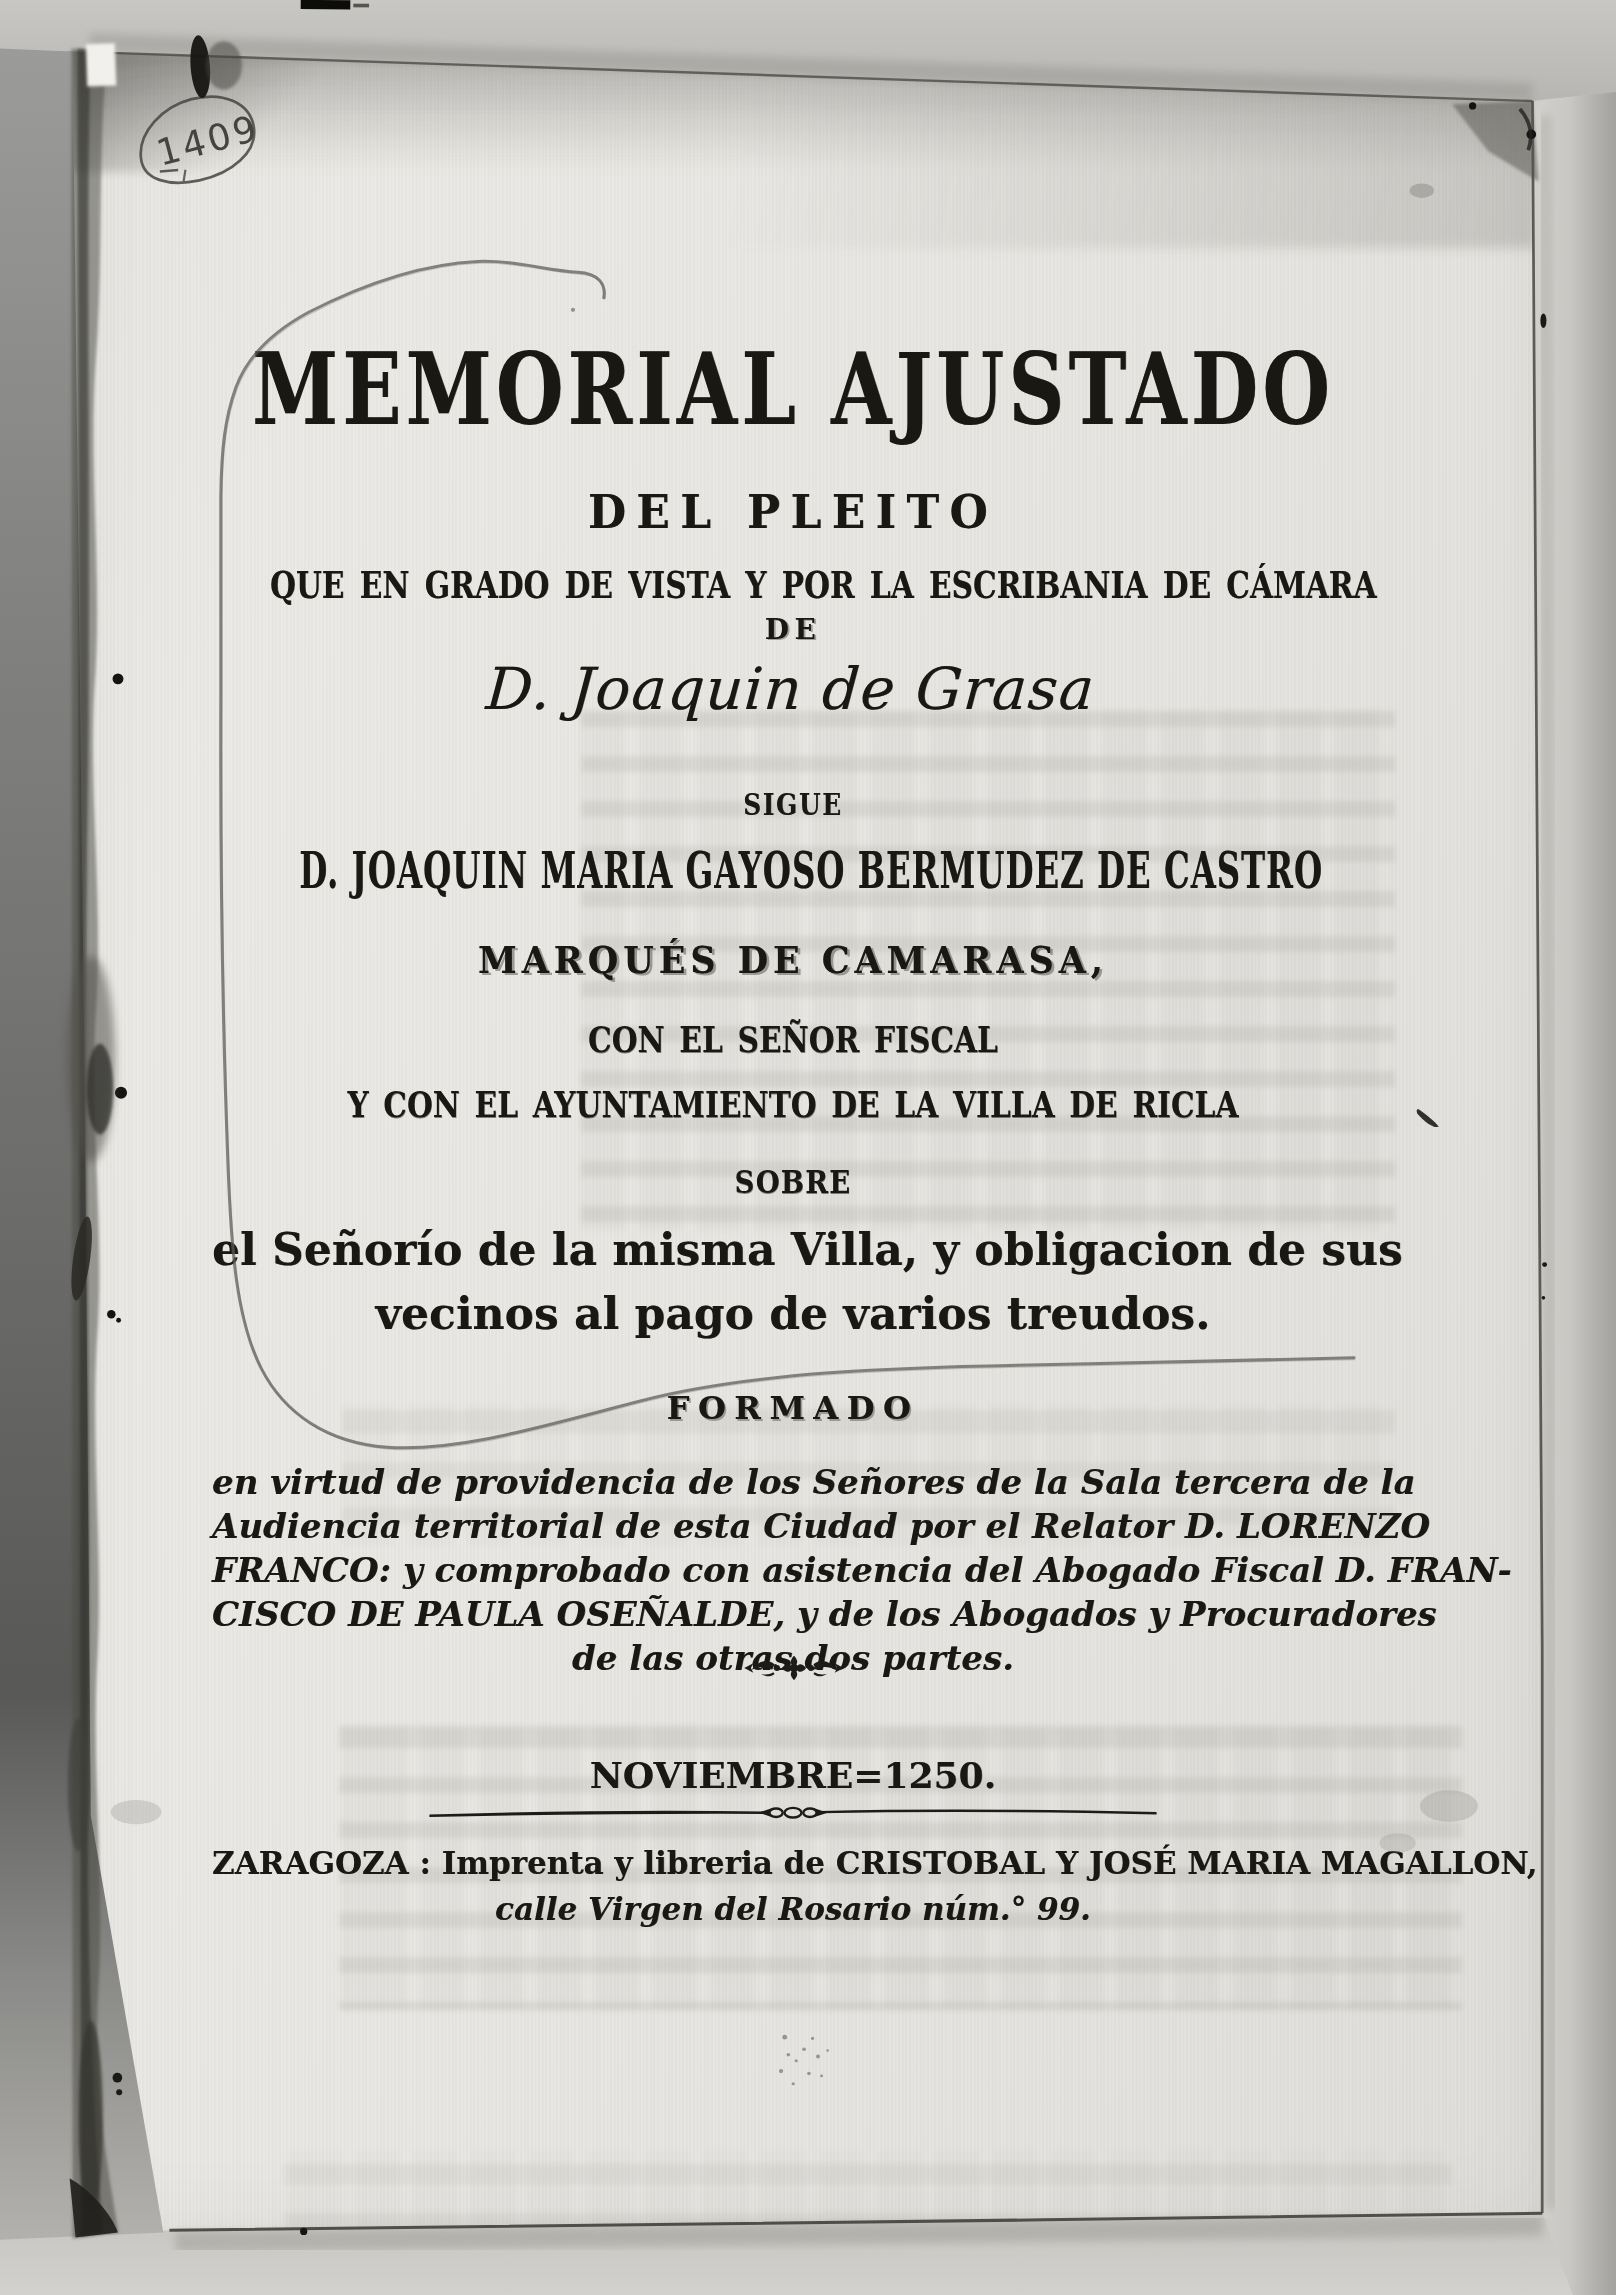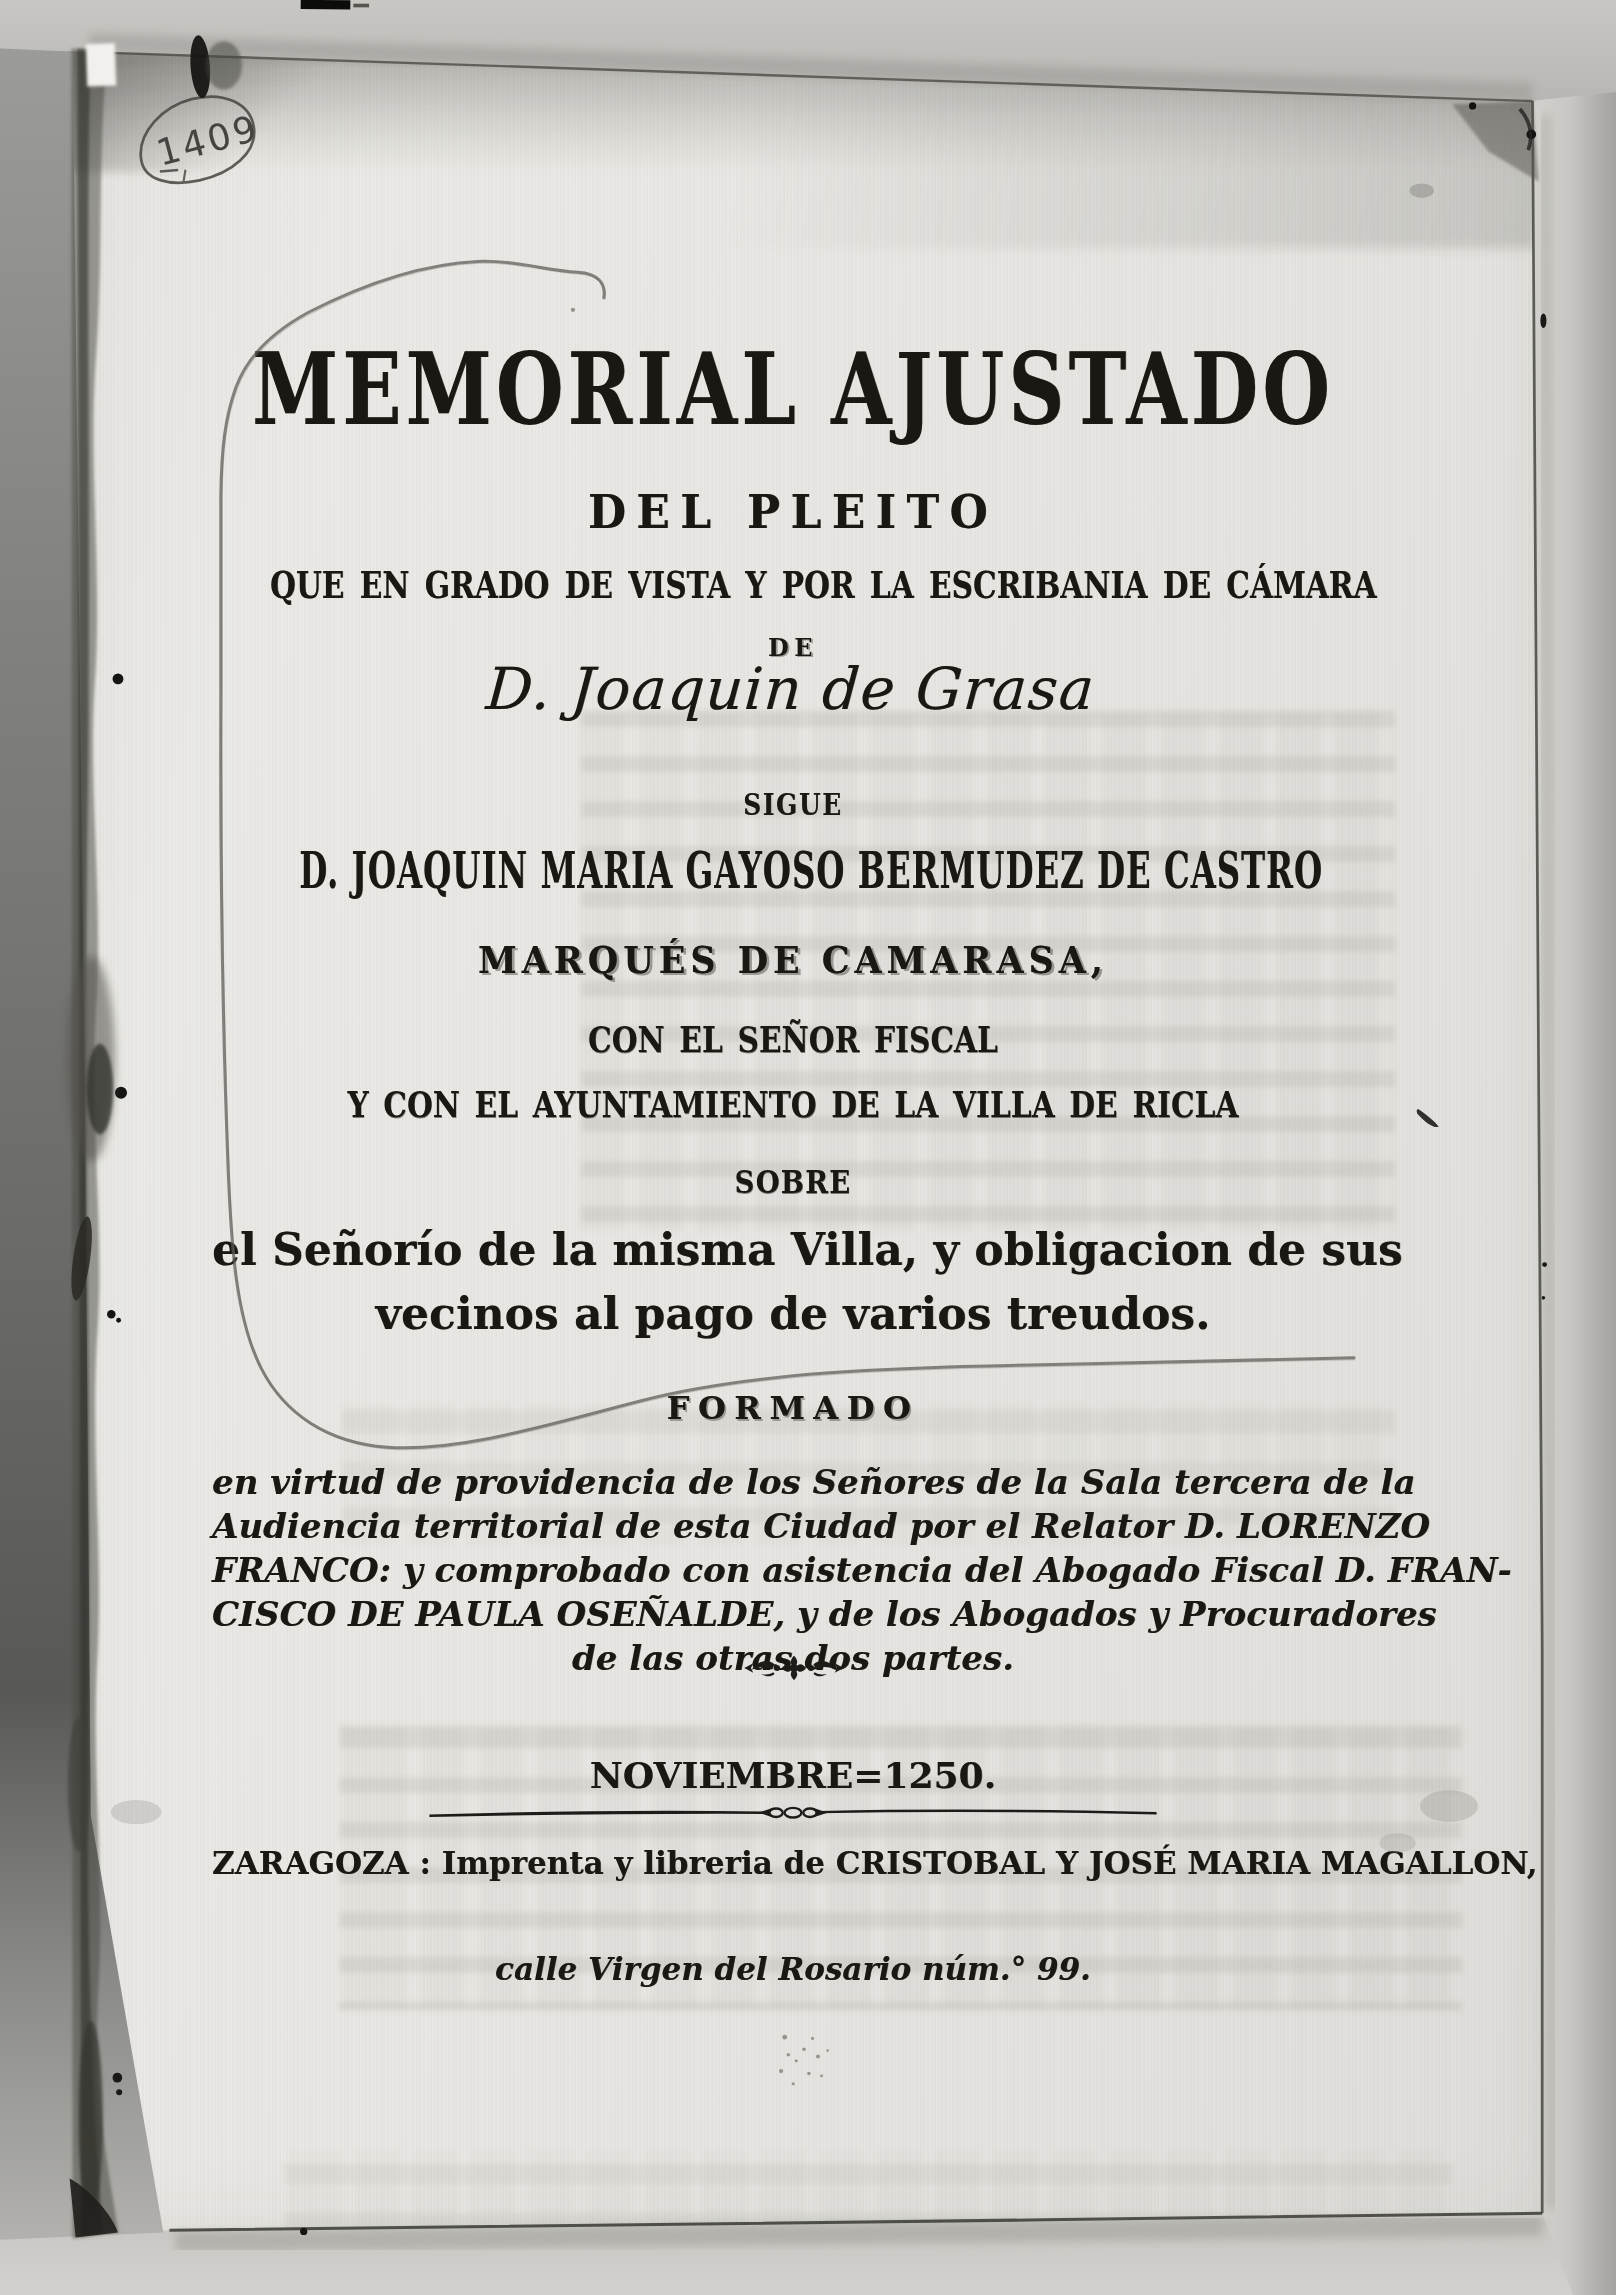--- a/index.html
+++ b/index.html
@@ -27,37 +27,37 @@
   #ghost-2{left:342px;top:1404px;width:1053px;height:142px;opacity:.33;background-position:8.5px 13.3px;}
   #ghost-3{left:339px;top:1726px;width:1123px;height:284px;opacity:.5;background-position:24px 6px;}
   #ghost-4{left:284px;top:2150px;width:1168px;height:94px;opacity:.3;background-position:13.3px 18px;}
   
   #content{position:absolute;left:212px;top:0;width:1162px;height:100%;z-index:20;}
   .line{position:absolute;left:0;width:100%;text-align:center;white-space:nowrap;
         text-shadow:0.4px 0.4px 0.5px rgba(25,24,19,.5);}
   .t-main   {top:330px;font-size:82px;font-weight:bold;letter-spacing:4.2px;transform:scale(.95,1.22);transform-origin:center top;}
   .t-pleito {top:485px;font-size:44px;font-weight:bold;letter-spacing:10.3px;transform:scaleY(1.05);transform-origin:center top;}
   .t-vista  {top:563px;font-size:33px;font-weight:bold;word-spacing:5.4px;transform:scale(.9,1.12);transform-origin:center top;}
-  .t-de     {top:633px;font-size:24px;font-weight:bold;letter-spacing:5.4px;text-shadow:1.8px 1.2px 0 rgba(55,53,48,.4);}
+  .t-de     {top:613px;font-size:28px;font-weight:bold;letter-spacing:5.4px;text-shadow:1.8px 1.2px 0 rgba(55,53,48,.4);}
   .t-script {top:655px;font-size:58px;font-style:italic;font-weight:500;letter-spacing:1.2px;transform:skewX(-4deg);transform-origin:center top;}
   .t-sigue  {top:787px;font-size:27px;font-weight:bold;letter-spacing:1.8px;transform:scale(.92,1.1);transform-origin:center top;}
   .t-name   {top:839px;font-size:38px;font-weight:bold;letter-spacing:1.2px;transform:scale(.85,1.35);transform-origin:center top;}
   .t-marq   {top:937px;font-size:38px;font-weight:bold;letter-spacing:5.4px;transform:scaleX(.92);transform-origin:center top;
              text-shadow:3px 2.4px 0 rgba(55,53,48,.42),0.3px 0.3px 0.5px rgba(25,24,19,.5);}
   .t-fiscal {top:1018px;font-size:33px;font-weight:bold;word-spacing:4.8px;transform:scale(.9,1.1);transform-origin:center top;}
   .t-ayunt  {top:1083px;font-size:33px;font-weight:bold;word-spacing:4.8px;transform:scale(.9,1.1);transform-origin:center top;}
   .t-sobre  {top:1163px;font-size:30px;font-weight:bold;letter-spacing:1.2px;transform:scale(.92,1.08);transform-origin:center top;}
   .t-subj1  {top:1224px;font-size:44px;font-weight:bold;}
   .t-subj2  {top:1288px;font-size:44px;font-weight:bold;}
   .t-form   {top:1389px;font-size:32px;font-weight:bold;letter-spacing:8.5px;text-shadow:1.8px 1.8px 0 rgba(55,53,48,.38),0.3px 0.3px 0.5px rgba(25,24,19,.5);}
   .t-para   {font-size:34px;font-weight:bold;font-style:italic;}
   .t-p1{top:1462px;} .t-p2{top:1506px;} .t-p3{top:1550px;} .t-p4{top:1594px;} .t-p5{top:1638px;}
   .t-date   {top:1754px;font-size:36px;font-weight:bold;}
   .t-impr1  {top:1845px;font-size:31px;font-weight:bold;}
-  .t-impr2  {top:1951px;font-size:31px;font-weight:bold;font-style:italic;}
+  .t-impr2  {top:1891px;font-size:31px;font-weight:bold;font-style:italic;}
   .orn{position:absolute;z-index:20;}
   svg.overlay{position:absolute;left:0;top:0;z-index:30;pointer-events:none;}
   svg.edges{position:absolute;left:0;top:0;z-index:40;pointer-events:none;}
 </style>
 </head>
 <body>
 
 <div id="scan">
 
   <div id="vignette"></div>

